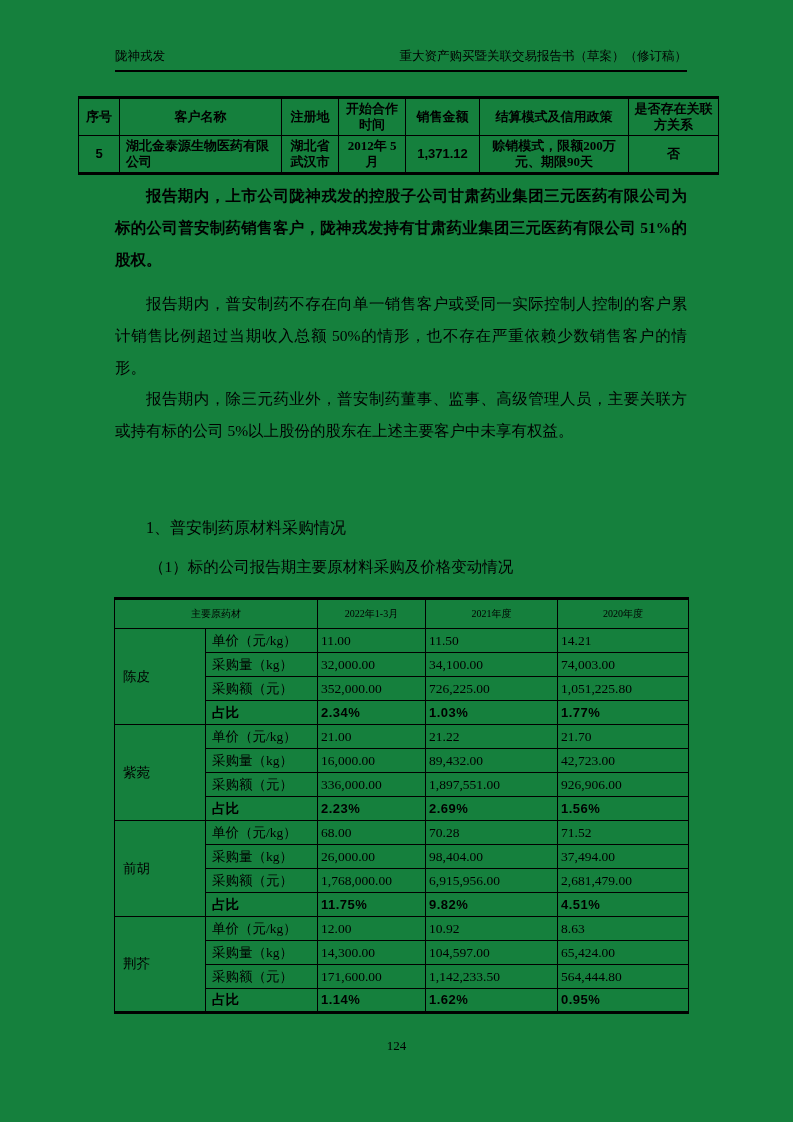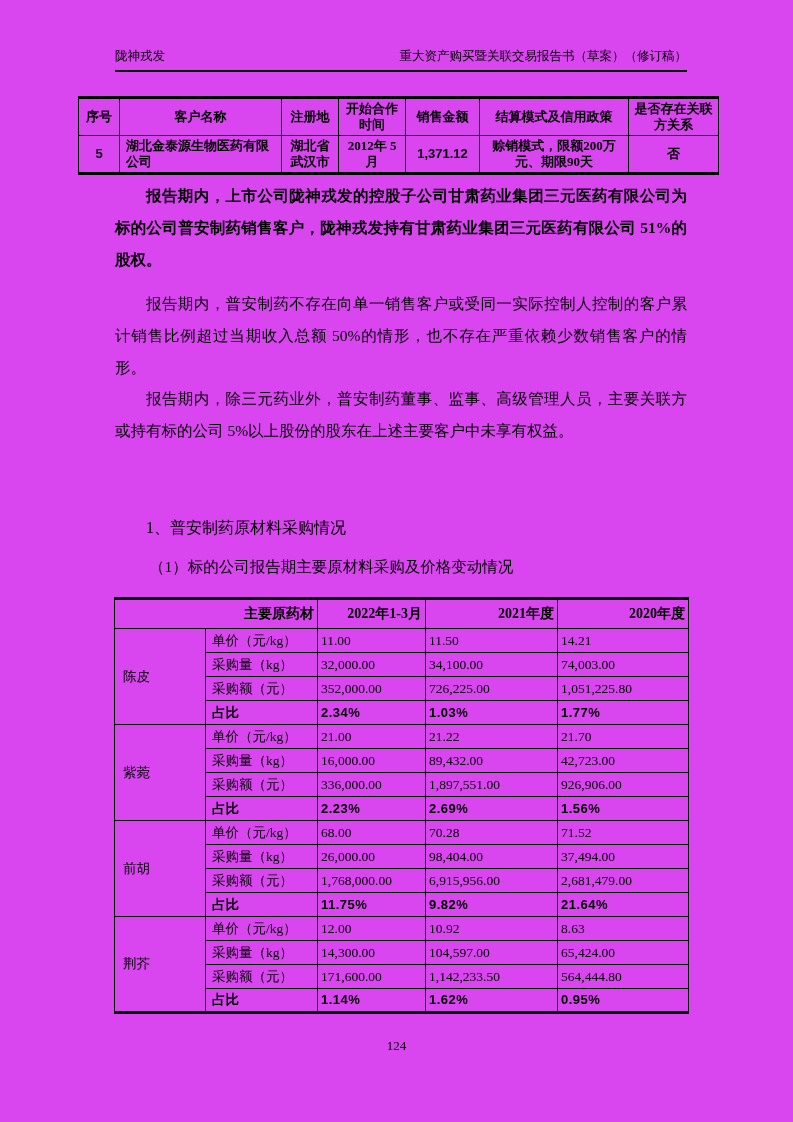--- a/index.html
+++ b/index.html
@@ -1,19 +1,19 @@
 <!DOCTYPE html>
 <html><head>
 <meta charset="utf-8">
 <style>
   * { margin:0; padding:0; box-sizing:border-box; }
   html,body { background:#ffffff; }
   .page {
     position:relative; width:793px; height:1122px; margin:0 auto;
-    background:#d946ef; color:#000; overflow:hidden;
+    background:#15803d; color:#000; overflow:hidden;
     font-family:"Liberation Serif", serif;
   }
   
   .hdr {
     position:absolute; top:48px; left:115px; width:572px;
     display:flex; justify-content:space-between; align-items:flex-end;
     border-bottom:2px solid #000; padding-bottom:5px;
     font-size:12.5px;
   }
   
@@ -42,21 +42,21 @@
   }
   .h3 { position:absolute; left:146px; top:518px; font-size:16px; }
   .h4 { position:absolute; left:149px; top:557px; font-size:15.5px; }
   
   .ptbl-wrap { position:absolute; top:597px; left:114px; }
   .ptbl {
     width:574px; font-size:13.5px; line-height:16px;
     border:1px solid #000; border-top:3px solid #000; border-bottom:3px solid #000;
   }
   .ptbl th, .ptbl td { border:1px solid #000; vertical-align:middle; padding:0 3px; }
-  .ptbl th { height:30px; text-align:right; font-weight:bold; font-size:14px; }
+  .ptbl th { height:30px; text-align:center; font-weight:normal; font-size:10px; }
   .ptbl td { height:24px; }
   .ptbl td.g { text-align:left; padding-left:8px; }
   .ptbl td.m { text-align:left; padding-left:6px; }
   .ptbl td.n { text-align:left; padding-right:16px; }
   .ptbl tr.pct td { font-weight:bold; }
   .ptbl tr.pct td.n {
     font-family:"Liberation Sans", sans-serif; font-size:13px; letter-spacing:0.5px;
   }
   
   .pageno {
@@ -200,21 +200,21 @@
       <tr>
         <td class="m">采购额（元）</td>
         <td class="n">1,768,000.00</td>
         <td class="n">6,915,956.00</td>
         <td class="n">2,681,479.00</td>
       </tr>
       <tr class="pct">
         <td class="m">占比</td>
         <td class="n">11.75%</td>
         <td class="n">9.82%</td>
-        <td class="n">21.64%</td>
+        <td class="n">4.51%</td>
       </tr>
 
       <tr>
         <td class="g" rowspan="4">荆芥</td>
         <td class="m">单价（元/kg）</td>
         <td class="n">12.00</td>
         <td class="n">10.92</td>
         <td class="n">8.63</td>
       </tr>
       <tr>

